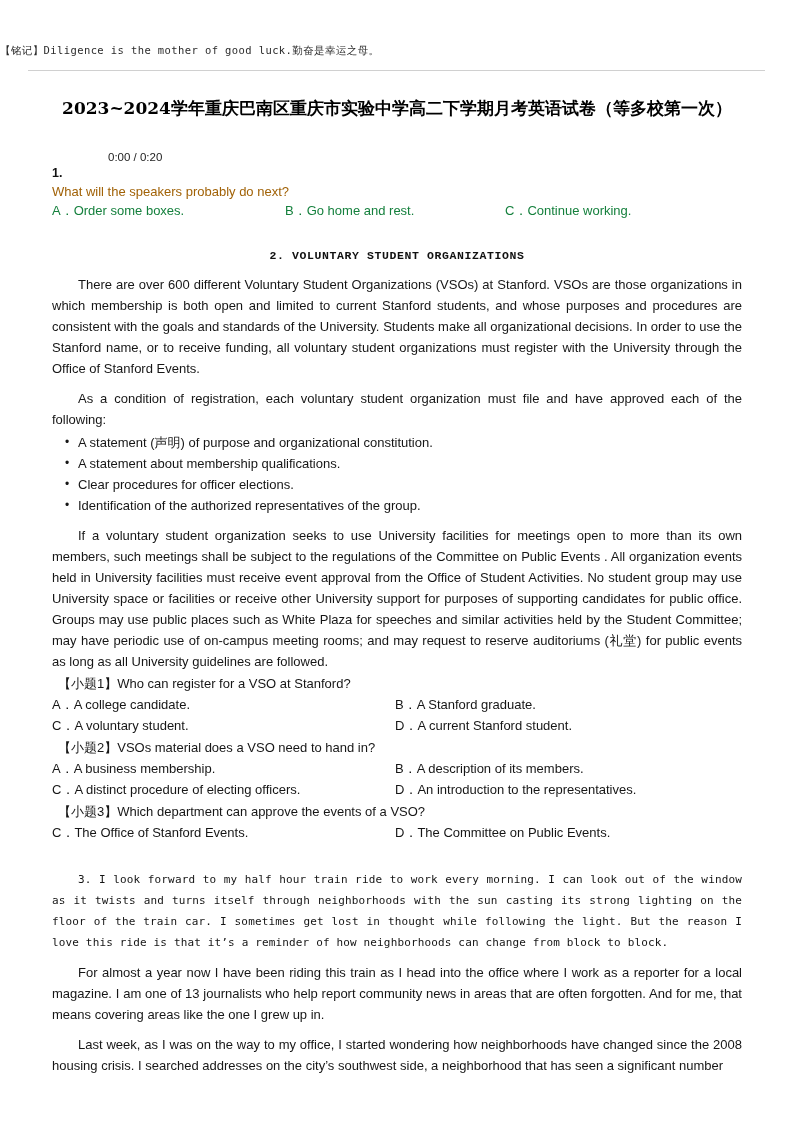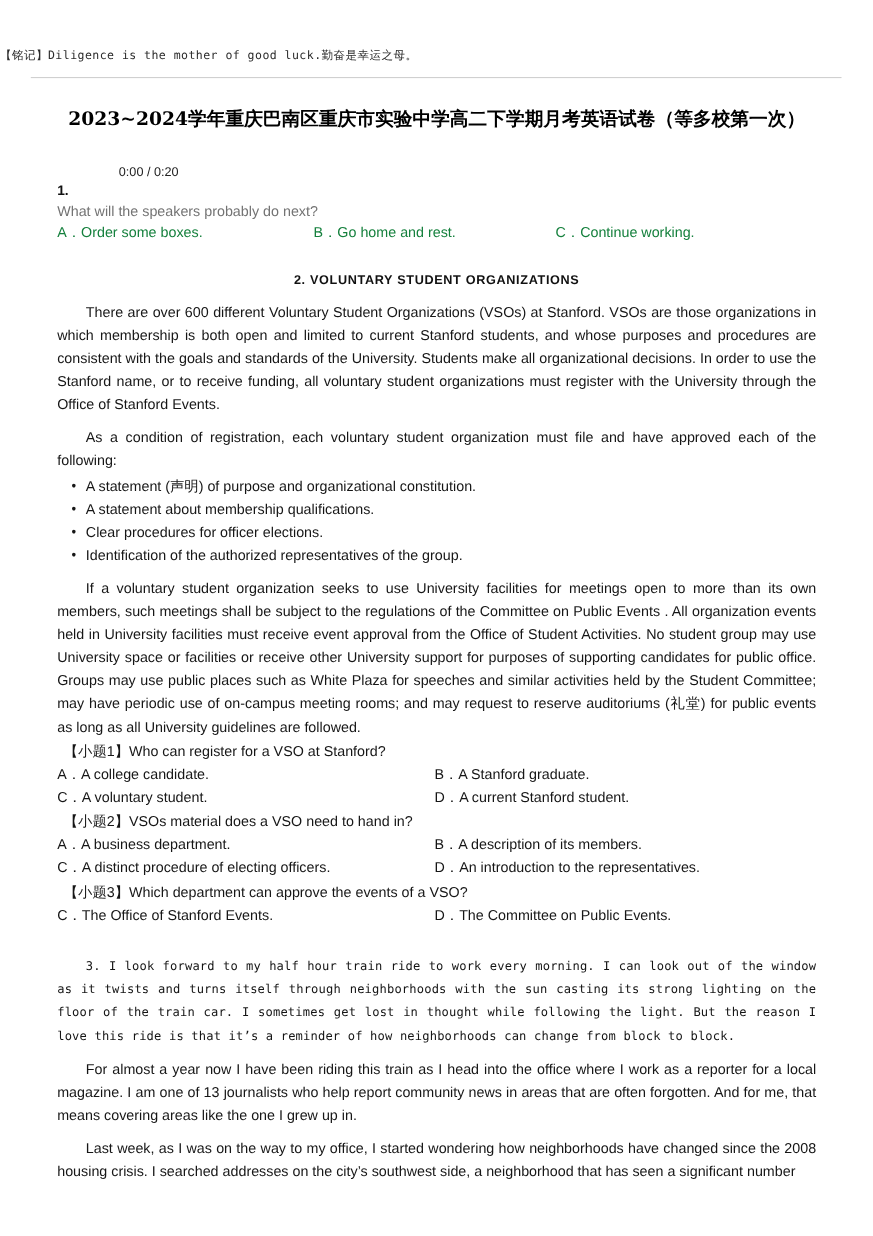--- a/index.html
+++ b/index.html
@@ -77,21 +77,21 @@
   }
   .q-number {
     font-size: 12.5px;
     font-weight: 600;
     line-height: 17px;
     color: #111;
   }
   .q-stem {
     font-size: 13px;
     line-height: 19px;
-    color: #737373;
+    color: #a16207;
   }
 
   
   .opt-row-3 {
     position: relative;
     height: 20px;
     font-size: 13px;
     line-height: 20px;
     color: #15803d;
   }
@@ -106,21 +106,21 @@
     line-height: 21px;
     color: #161616;
   }
   .opt-row-2 .c1 { position: absolute; left: 0px; }
   .opt-row-2 .c2 { position: absolute; left: 343px; }
 
   
   .sec-heading {
     margin-top: 28px;
     text-align: center;
-    font-family: Liberation Sans, sans-serif;
+    font-family: Liberation Mono, monospace;
     font-size: 11.5px;
     font-weight: bold;
     letter-spacing: 0.6px;
     color: #111;
   }
 
   
   .para {
     margin-top: 9px;
     font-size: 13px;
@@ -219,21 +219,21 @@
         </div>
         <div class="opt-row-2">
           <span class="c1">C．A voluntary student.</span>
           <span class="c2">D．A current Stanford student.</span>
         </div>
       </div>
 
       <div class="subq-block">
         <div class="subq">【小题2】VSOs material does a VSO need to hand in?</div>
         <div class="opt-row-2">
-          <span class="c1">A．A business department.</span>
+          <span class="c1">A．A business membership.</span>
           <span class="c2">B．A description of its members.</span>
         </div>
         <div class="opt-row-2">
           <span class="c1">C．A distinct procedure of electing officers.</span>
           <span class="c2">D．An introduction to the representatives.</span>
         </div>
       </div>
 
       <div class="subq-block">
         <div class="subq">【小题3】Which department can approve the events of a VSO?</div>

